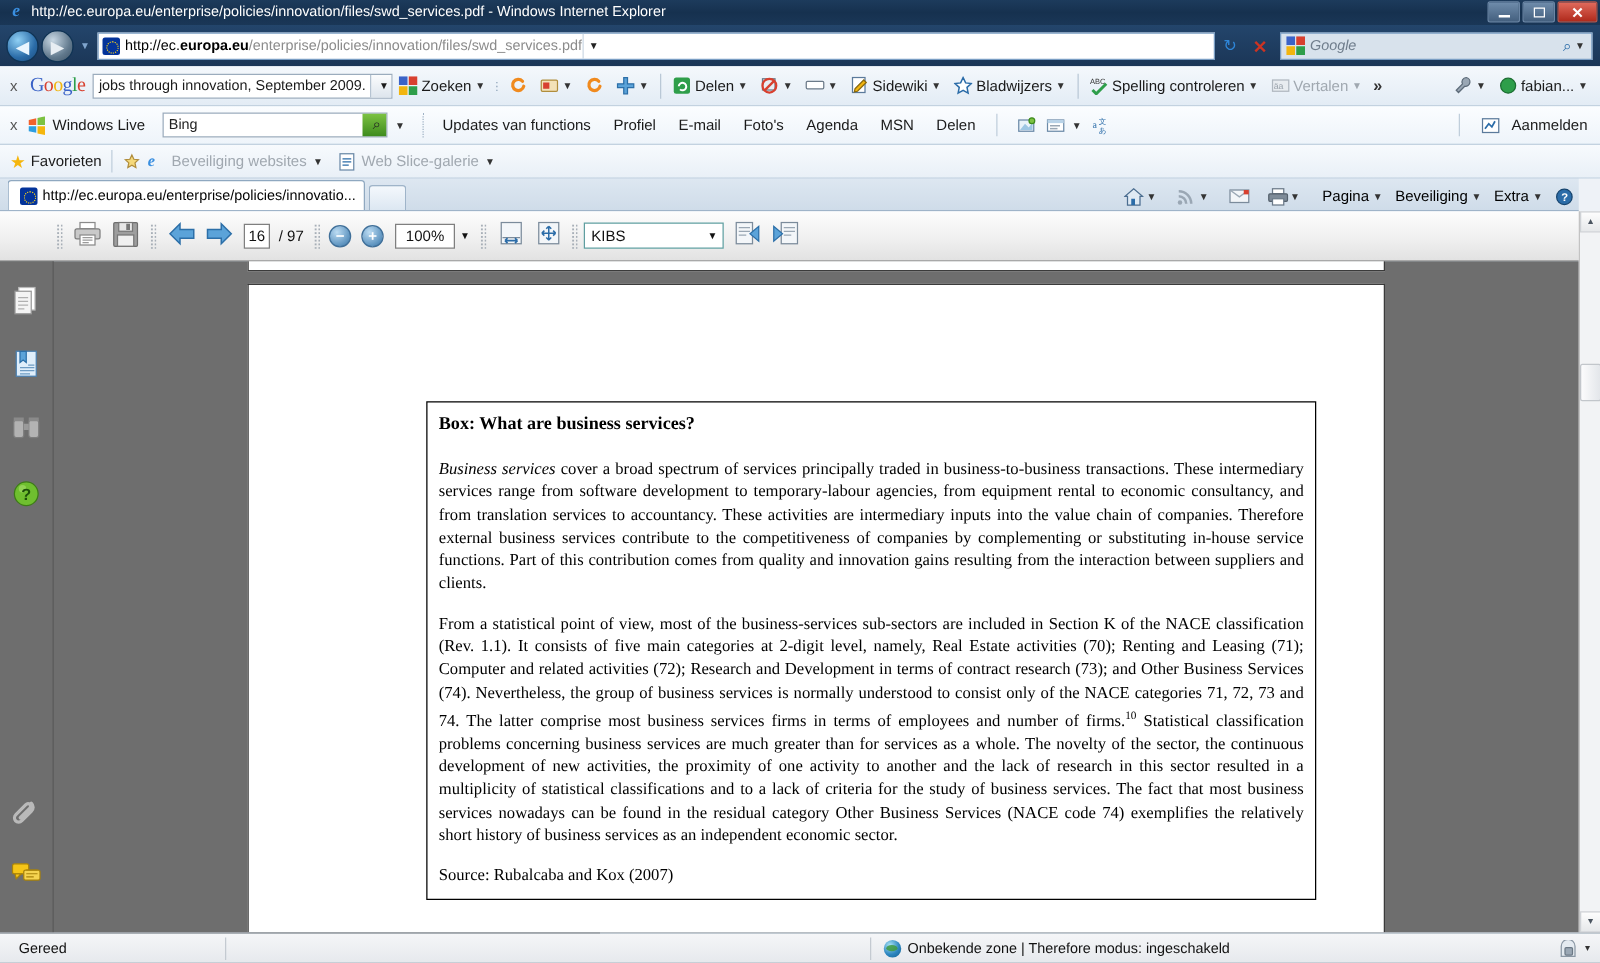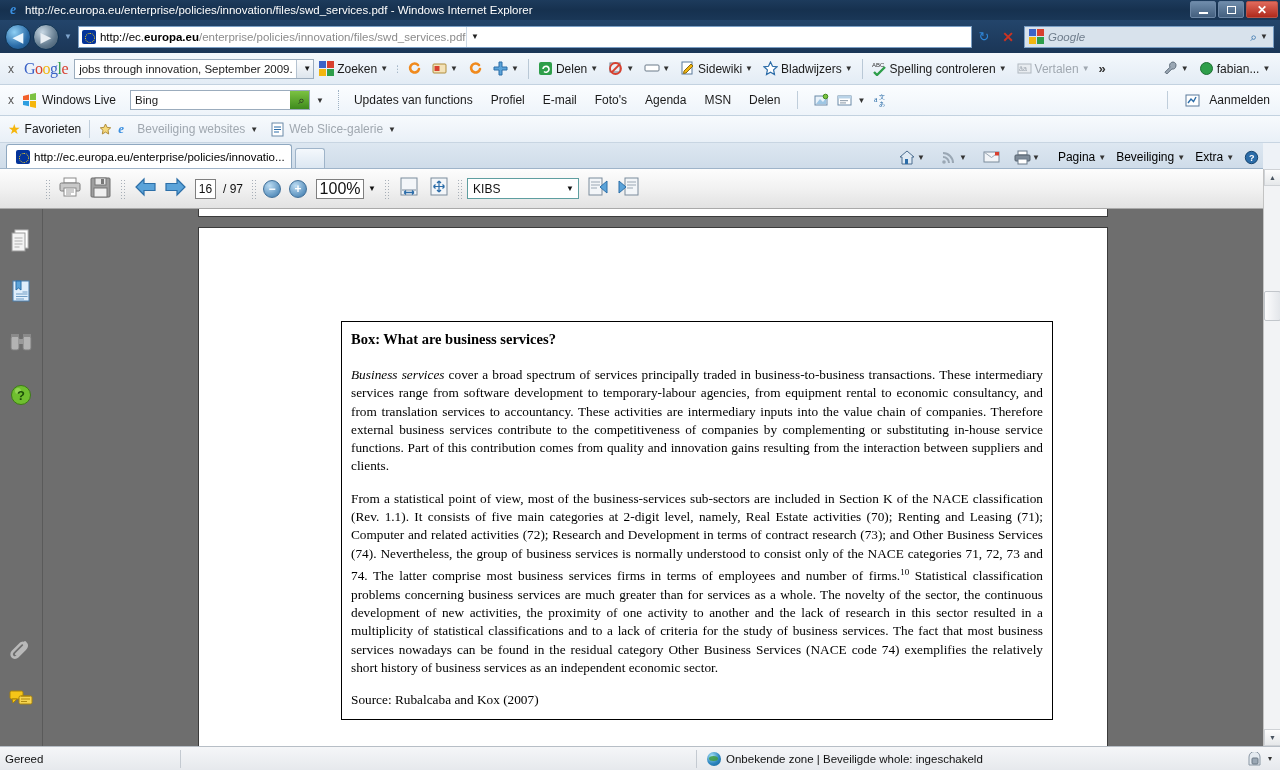--- a/index.html
+++ b/index.html
@@ -141,21 +141,21 @@
      background-size:3px 3px; opacity:.85;}
   .tbtn{ width:30px;height:26px;display:flex;align-items:center;justify-content:center;}
   .pgbox{ width:21px;height:20px;border:1px solid #7f7f7f;background:#fff;
      display:flex;align-items:center;justify-content:center;font-size:12px;}
   .pgtot{ font-size:12px; margin-left:7px; color:#111;}
   .circbtn{ width:18px;height:18px;border-radius:50%;
      background:radial-gradient(circle at 35% 30%,#bcdcf3,#5d93bf 70%,#3c6f9c);
      border:1px solid #3f6f99; color:#fff; font-size:12px; font-weight:bold;
      display:flex;align-items:center;justify-content:center; line-height:1;}
   .zoombox{ width:48px;height:20px;border:1px solid #7f7f7f;background:#fff;
-     display:flex;align-items:center;justify-content:center;font-size:16px;}
+     display:flex;align-items:center;justify-content:center;font-size:12px;}
   .zdd{ width:16px;height:20px;display:flex;align-items:center;justify-content:center;font-size:8px;}
   .findbox{ width:112px;height:21px;border:1px solid #5f9ea0;background:#fff;
      display:flex;align-items:center;font-size:12px; padding-left:5px;}
   .findbox .fdd{ margin-left:auto;width:16px;display:flex;align-items:center;justify-content:center;font-size:8px;}
 
   
   .docarea{
     position:absolute; left:0; top:209px; width:1280px; height:537px;
     background:#6e6e6e; overflow:hidden;
   }
@@ -200,21 +200,21 @@
     background:linear-gradient(to right,#fcfcfd,#e3e6ea); border:1px solid #c2c6cb; border-radius:2px;}
   .topstrip{ position:absolute; right:0; top:143px; width:17px; height:26px; background:#eef2f7; }
 
   
   .statusbar{
     position:absolute; left:0; top:746px; width:1280px; height:24px;
     background:linear-gradient(to bottom,#f5f6f8,#e6e9ed);
     border-top:1px solid #b7bec6; display:flex; align-items:center;
     font-size:11.5px; color:#111;
   }
-  .st-left{ padding-left:5px; width:180px; }
+  .st-left{ padding-left:15px; width:180px; }
   .st-sep{ width:1px;height:18px;background:#c4cad1;}
   .st-zone{ display:flex; align-items:center; gap:5px; margin-left:10px;}
   .globe{ width:14px;height:14px;border-radius:50%;
     background:radial-gradient(circle at 35% 30%,#a8e3f7,#2d86c0 55%,#12618f);
     position:relative;}
   .globe:after{content:"";position:absolute;left:2px;top:4px;width:9px;height:5px;
     background:#3f9a3f; border-radius:50%; opacity:.85;}
   .st-right{ margin-left:auto; display:flex;align-items:center; gap:6px; padding-right:8px;}
   .lock{ width:16px;height:14px; position:relative; }
   .caret8{font-size:8px;color:#333;}
@@ -650,21 +650,21 @@
   <div class="vs-dn">▼</div>
 </div>
 
 <div class="bar-fill"></div>
 <div class="statusbar">
   <span class="st-left">Gereed</span>
   <span class="st-sep"></span>
   <span class="st-sep" style="margin-left:515px"></span>
   <span class="st-zone">
     <span class="globe"></span>
-    <span>Onbekende zone | Beveiligde whole: ingeschakeld</span>
+    <span>Onbekende zone | Therefore modus: ingeschakeld</span>
   </span>
   <span class="st-right">
     <span class="lock">
       <svg width="17" height="15" viewBox="0 0 17 15">
           <path d="M3 5a5.5 5.5 0 0 1 11 0v8H3z" fill="#e4eaf0" stroke="#8a97a4"></path>
           <rect x="6" y="6" width="6" height="6" rx="1" fill="#9aa7b4" stroke="#6b7885"></rect>
         </svg>
     </span>
     <span class="caret8">▾</span>
   </span>

